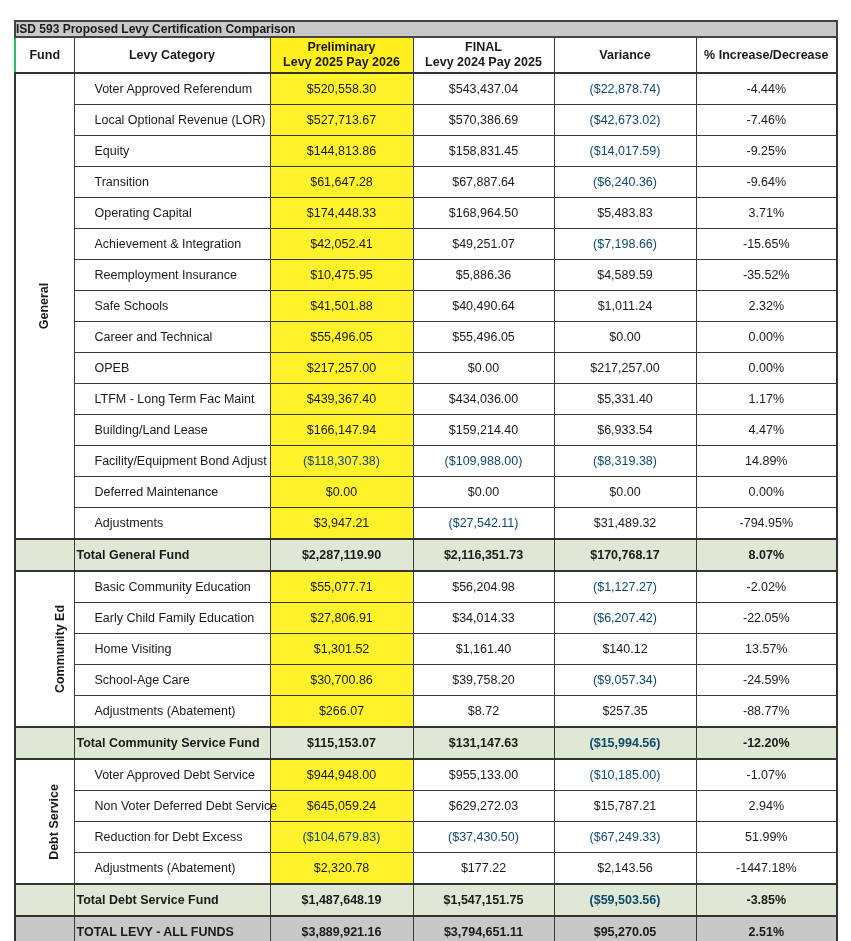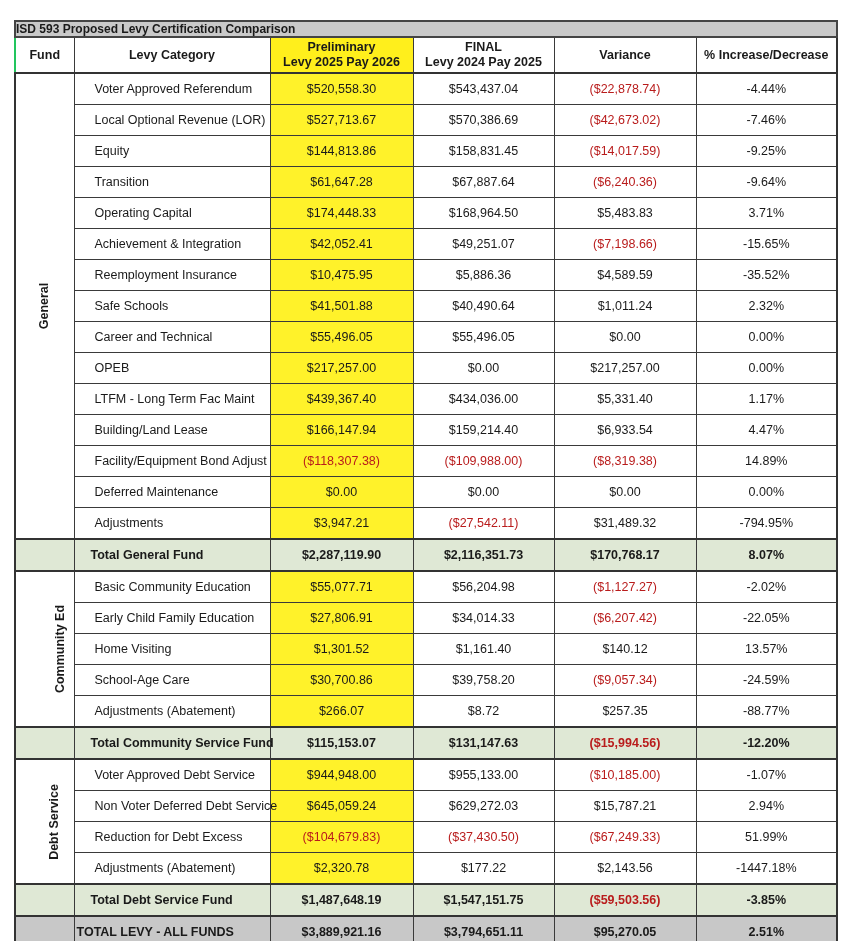--- a/index.html
+++ b/index.html
@@ -12,25 +12,25 @@
   col.c-fin { width: 141px; }
   col.c-var { width: 142px; }
   col.c-pct { width: 141px; }
   td, th { border: 1px solid #3a3a3a; padding: 0; height: 30px; }
   .title-row th { height: 14px; background: #c9c9c9; font-size: 12px; font-weight: bold; text-align: left; border: 2px solid #444; line-height: 14px; }
   .head-row th { height: 34px; font-weight: bold; font-size: 12.5px; text-align: center; line-height: 15px; border-bottom: 2px solid #333; }
   .head-row th.hl { background: #ffef1c; text-align: center; }
   td.cat { text-align: left; padding-left: 20px; white-space: nowrap; }
   td.num { text-align: center; }
   td.hl { background: #fff22a; }
-  .neg { color: #b91c1c; }
+  .neg { color: #0c4a6e; }
   td.fund { text-align: center; vertical-align: middle; border-left: 2px solid #333; }
   td.fund span { display: inline-block; transform: rotate(-90deg); white-space: nowrap; font-weight: bold; font-size: 12.5px; }
   tr.total td { background: #dfe8d5; font-weight: bold; border-top: 2px solid #333; border-bottom: 2px solid #333; }
-  tr.total td.cat { padding-left: 16px; }
+  tr.total td.cat { padding-left: 2px; }
   tr.grand td { background: #c8c8c8; font-weight: bold; border-top: 2px solid #333; border-bottom: 2px solid #333; }
   tr.grand td.cat { padding-left: 2px; }
   td.lastcol, th.lastcol { border-right: 2px solid #333; }
 </style>
 </head>
 <body>
 
 <div class="sheet">
   <table>
     <colgroup>

